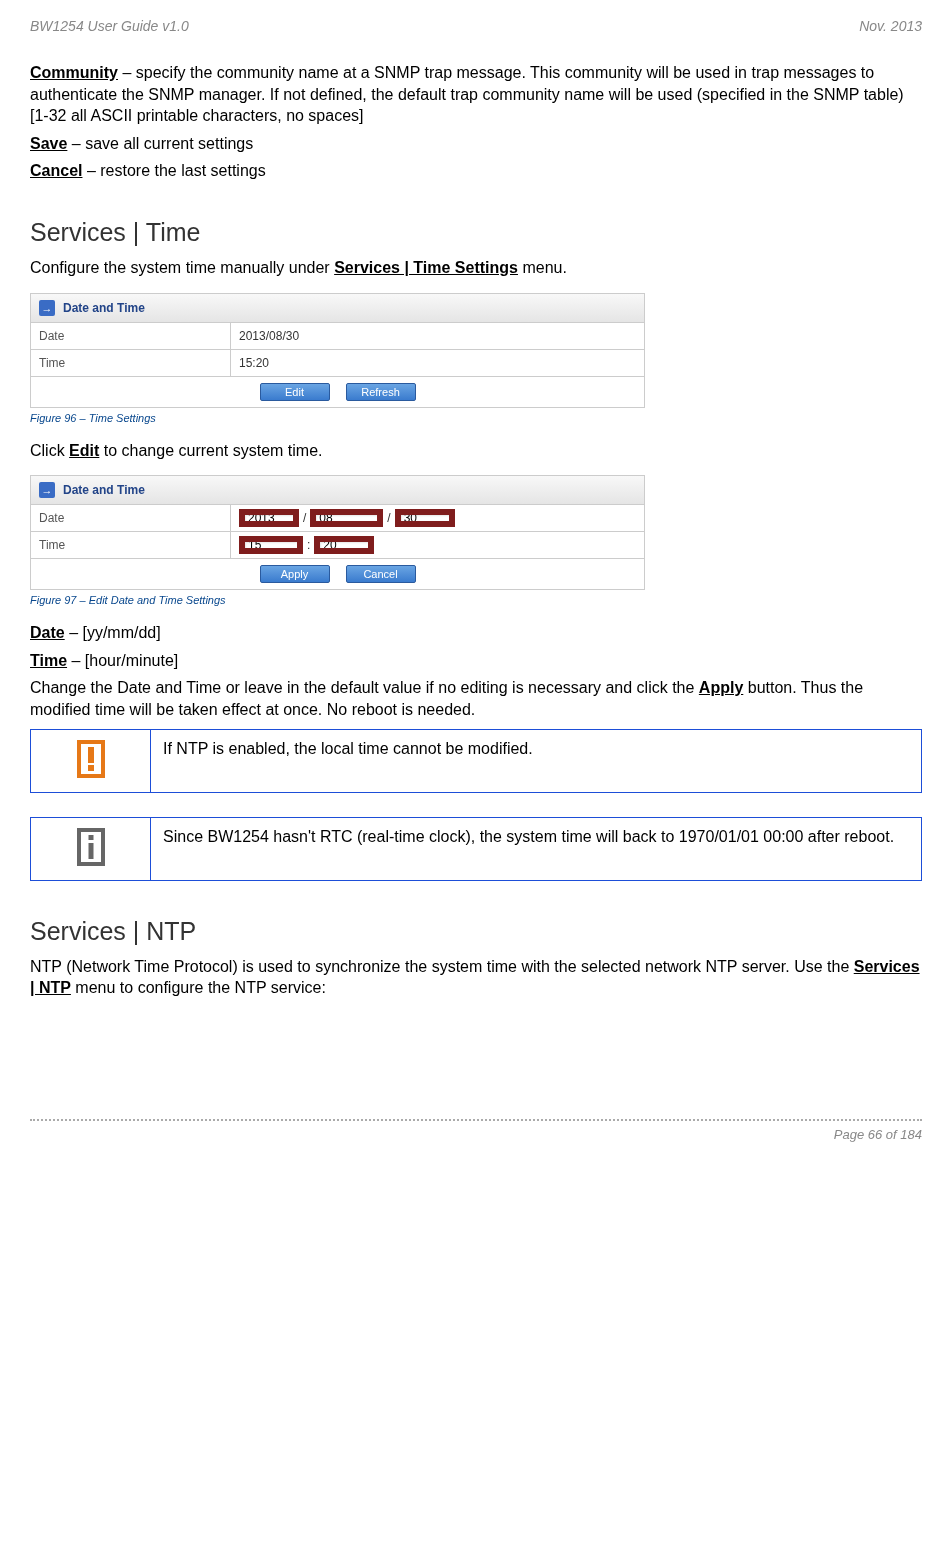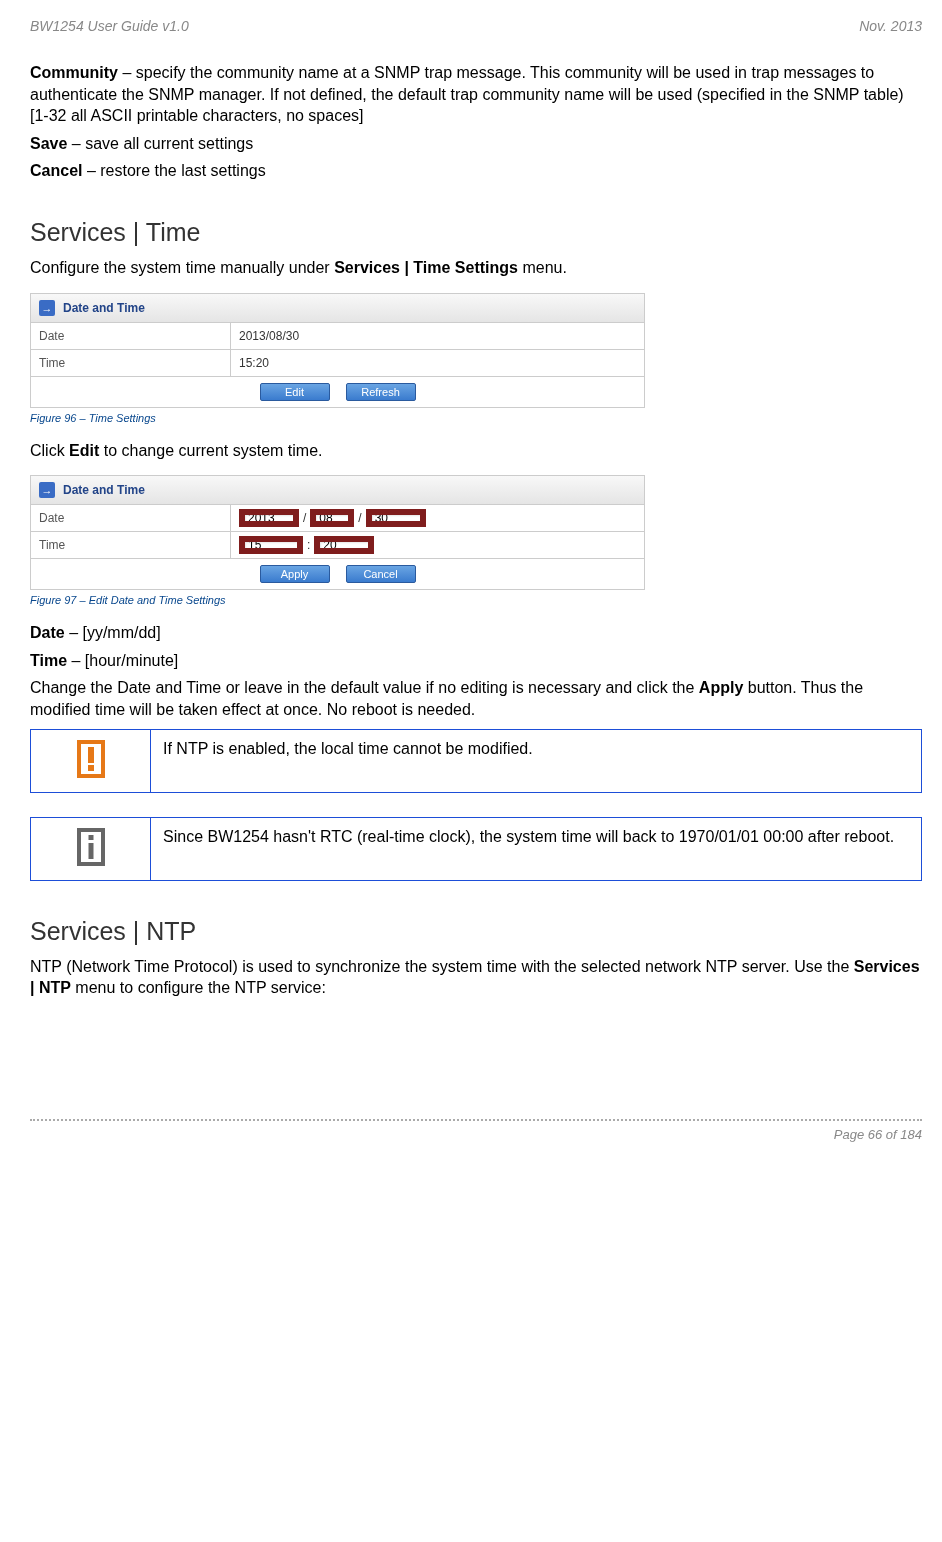--- a/index.html
+++ b/index.html
@@ -22,20 +22,21 @@
       color: #888;
       margin-bottom: 28px;
     }
     p {
       font-size: 16px;
       line-height: 1.35;
       margin-bottom: 6px;
     }
     .bold {
       font-weight: bold;
+      text-decoration: underline;
     }
     h2 {
       font-size: 25px;
       font-weight: normal;
       color: #333;
       margin-top: 36px;
       margin-bottom: 10px;
     }
     .figure-caption {
       font-size: 11px;
@@ -263,21 +264,21 @@
 <div class="ui-table">
   <div class="ui-table-header">
     <span class="ui-table-header-icon">→</span>
     <span>Date and Time</span>
   </div>
   <div class="ui-row">
     <div class="ui-cell-label">Date</div>
     <div class="ui-cell-value-inputs">
       <input class="ui-input-sm" style="width: 60px;" value="2013">
       <span>/</span>
-      <input class="ui-input-sm" style="width: 44px;" value="08">
+      <input class="ui-input-sm" style="width: 73px;" value="08">
       <span>/</span>
       <input class="ui-input-sm" style="width: 60px;" value="30">
     </div>
   </div>
   <div class="ui-row">
     <div class="ui-cell-label">Time</div>
     <div class="ui-cell-value-inputs">
       <input class="ui-input-sm" style="width: 64px;" value="15">
       <span>:</span>
       <input class="ui-input-sm" style="width: 60px;" value="20">

